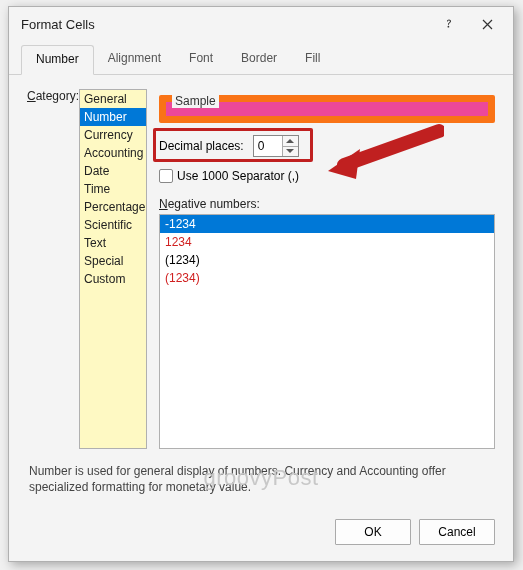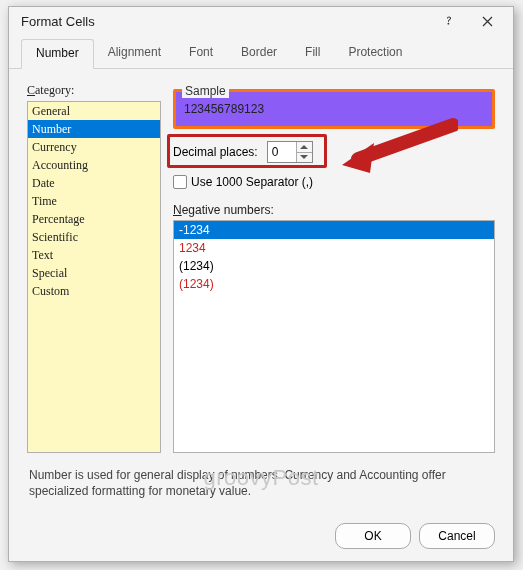--- a/index.html
+++ b/index.html
@@ -79,24 +79,23 @@
     display: flex;
     flex-direction: column;
   }
   .main-row {
     display: flex;
     gap: 12px;
     flex: 1;
     min-height: 0;
   }
   .category-col {
-    width: 134px;
-    display: flex;
-    flex-direction: column;
-    font-family: Liberation Serif, serif;
+    width: 120px;
+    display: flex;
+    flex-direction: row;
   }
   .lbl { margin-bottom: 3px; color: #222; }
   .lbl .ul { text-decoration: underline; }
   .listbox {
     flex: 1;
     background: #fef9c3;
     border: 1px solid #b0b0b0;
     overflow-y: scroll;
     font-size: 12px;
     position: relative;
@@ -116,25 +115,25 @@
     background: #0078d7;
     color: #fff;
   }
   .right-col {
     flex: 1;
     display: flex;
     flex-direction: column;
     min-width: 0;
   }
   .sample-box {
-    border: 3px solid #f97316;
+    border: 7px solid #f97316;
     padding: 4px 8px 10px 8px;
     margin-top: 6px;
     position: relative;
-    background: #8b5cf6;
+    background: #ec4899;
     border-radius: 2px;
   }
   .sample-box .legend {
     position: absolute;
     top: -8px;
     left: 6px;
     background: #f4f4f4;
     padding: 0 3px;
     font-size: 12px;
     color: #333;
@@ -212,21 +211,21 @@
     display:flex;
     justify-content:flex-end;
     gap:8px;
     padding:14px 18px 16px 18px;
   }
   .btn {
     min-width:76px;
     height:26px;
     background:#fdfdfd;
     border:1px solid #aaa;
-    border-radius:10px;
+    border-radius:1px;
     font-size:12px;
     display:flex;
     align-items:center;
     justify-content:center;
   }
   .watermark {
     position:absolute;
     left:0; right:0;
     bottom:70px;
     text-align:center;
@@ -261,21 +260,20 @@
       </div>
     </div>
   </div>
 
   <div class="tabs" id="tabstrip">
       <div class="tab active">Number</div>
       <div class="tab">Alignment</div>
       <div class="tab">Font</div>
       <div class="tab">Border</div>
       <div class="tab">Fill</div>
-      <div class="tab">Protection</div>
     </div>
 
   <div class="body">
     <div class="main-row">
       <div class="category-col">
         <div class="lbl"><span class="ul">C</span><span>ategory:</span></div>
         <div class="listbox" id="catlist">
             <div class="litem">General</div>
             <div class="litem selected">Number</div>
             <div class="litem">Currency</div>
@@ -285,21 +283,20 @@
             <div class="litem">Percentage</div>
             <div class="litem">Scientific</div>
             <div class="litem">Text</div>
             <div class="litem">Special</div>
             <div class="litem">Custom</div>
           </div>
       </div>
       <div class="right-col" style="position:relative;">
         <div class="sample-box">
           <div class="legend">Sample</div>
-          <div class="sample-val">123456789123</div>
         </div>
 
         <div class="decimal-row">
           <span><span class="ul">D</span><span>ecimal places:</span></span>
           <div class="spinner">
             <input type="text" value="0" style="">
             <div class="spin-btns">
               <div class="spin-btn">
                   <svg width="8" height="4">
                     <path d="M0 4 L4 0 L8 4 Z" fill="#555"></path>

